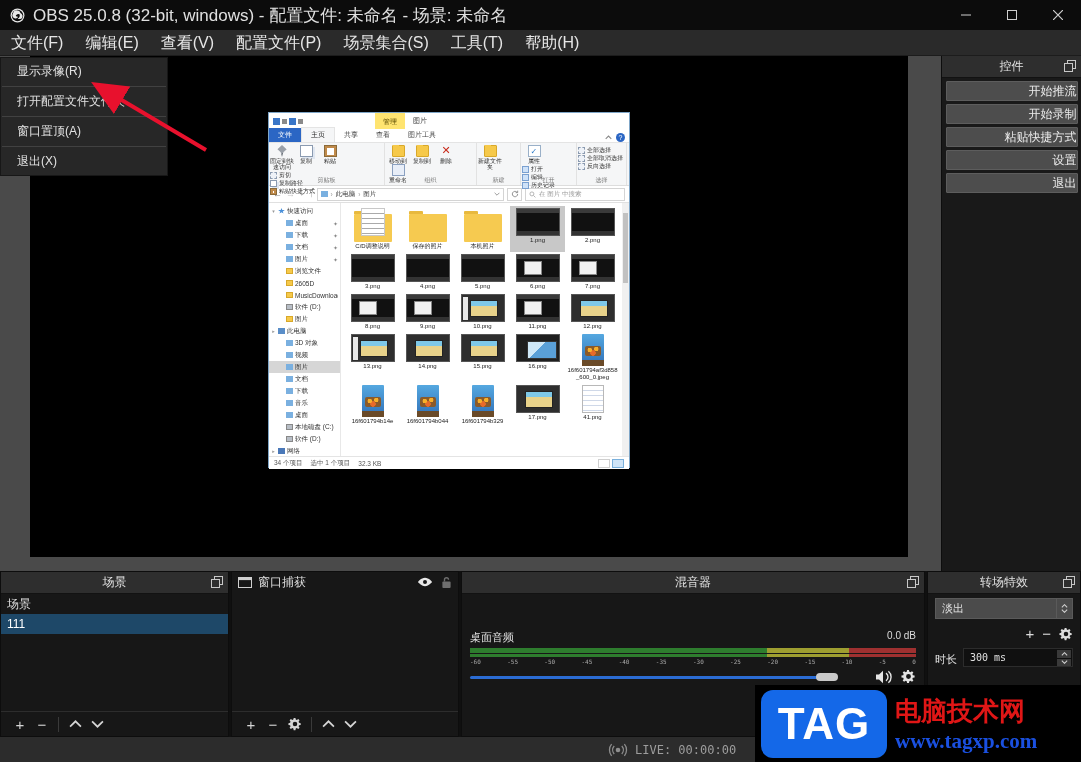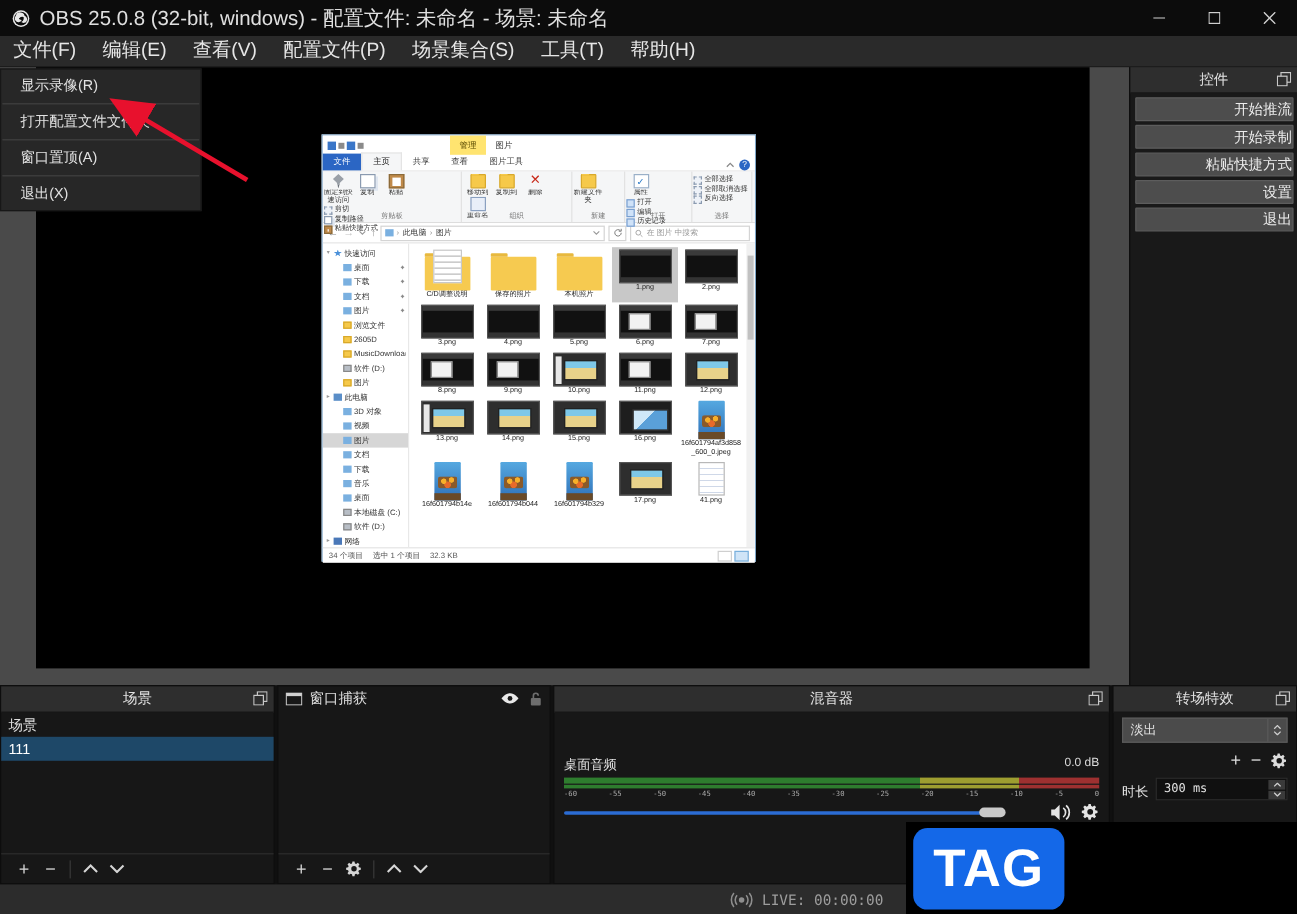--- a/index.html
+++ b/index.html
@@ -834,20 +834,24 @@
     <svg width="22" height="14" viewBox="0 0 22 14">
       <circle cx="11" cy="7" r="2.3" fill="#8e8e8e"></circle>
       <path d="M7.2 3a6 6 0 0 0 0 8M4.6 1.2a9 9 0 0 0 0 11.6M14.8 3a6 6 0 0 1 0 8M17.4 1.2a9 9 0 0 1 0 11.6" stroke="#8e8e8e" fill="none" stroke-width="1.3"></path>
     </svg>
     <span>LIVE: 00:00:00</span>
   </div>
 </div>
 
 <div id="watermark">
   <div id="wm-badge">TAG</div>
+  <div id="wm-right">
+    <span id="wm-site">电脑技术网</span>
+    <span id="wm-url">www.tagxp.com</span>
+  </div>
 </div>
 
 <svg id="arrow-svg" width="1081" height="762">
   <defs>
     <marker id="ah" markerWidth="9" markerHeight="8" refX="7" refY="4" orient="auto">
       <polygon points="0 0, 9 4, 0 8" fill="#e8112d"></polygon>
     </marker>
   </defs>
   <line x1="206" y1="150" x2="98" y2="86" stroke="#e8112d" stroke-width="4" marker-end="url(#ah)"></line>
 </svg>

